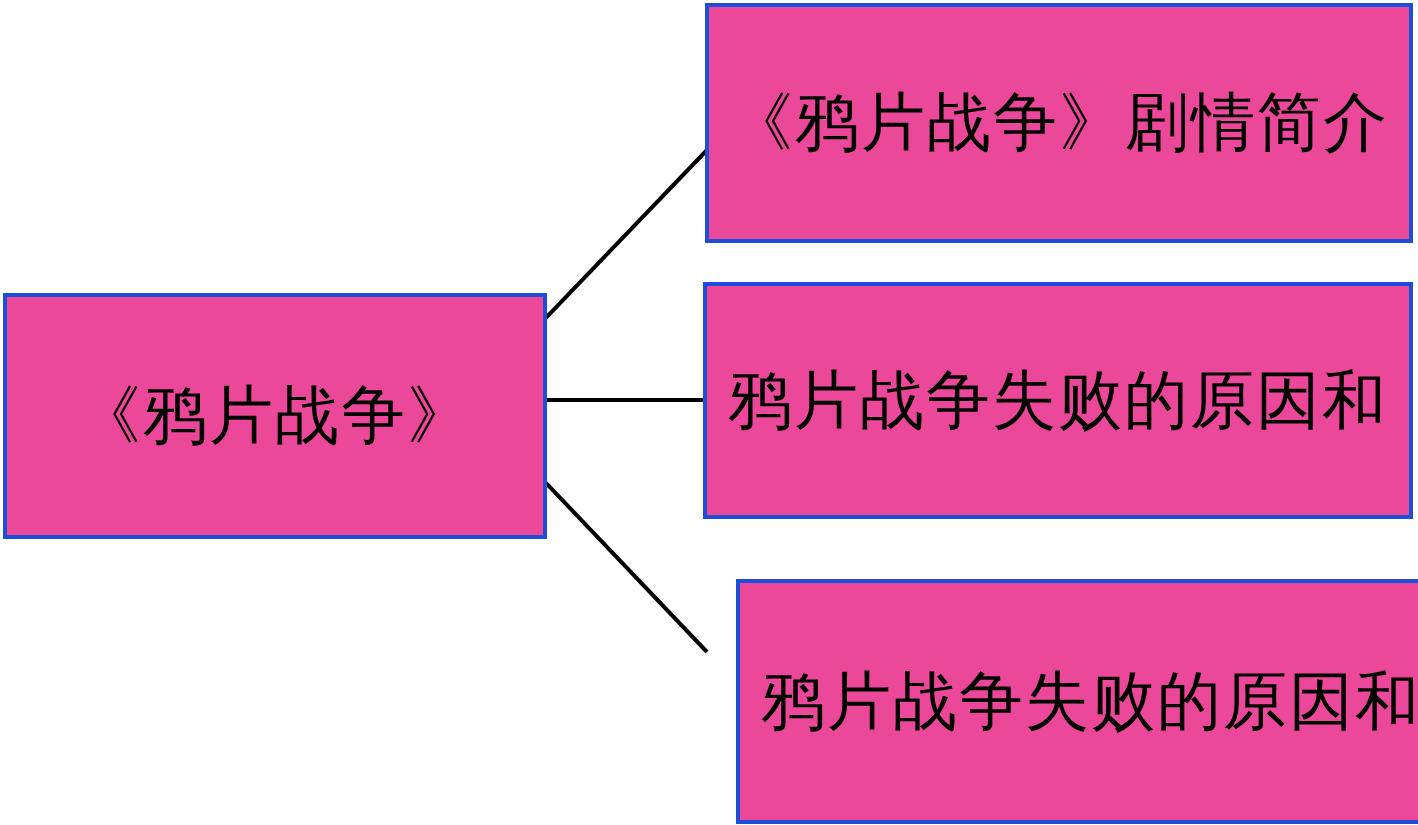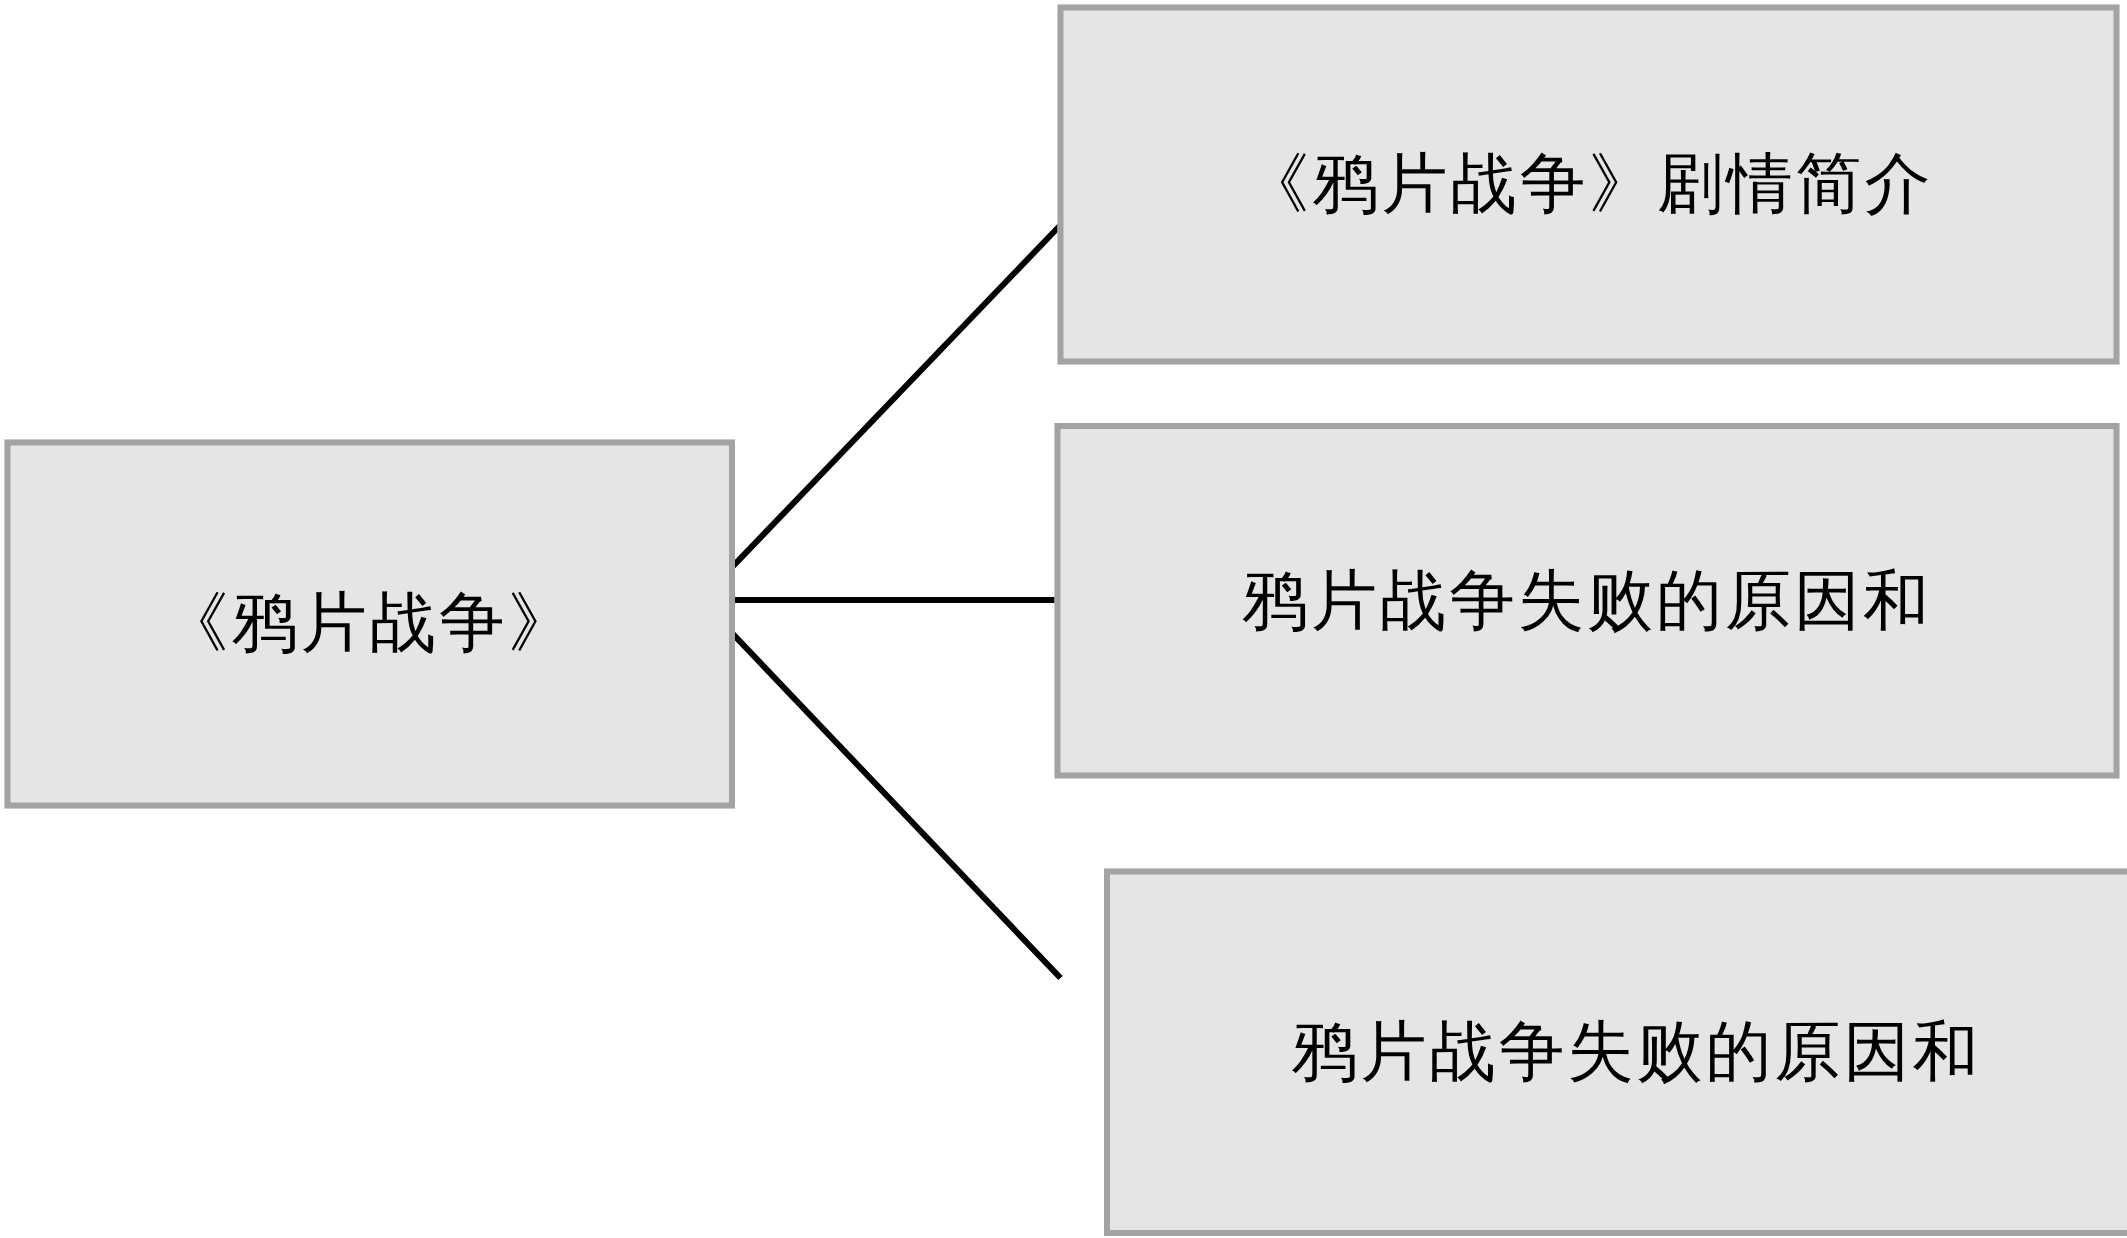--- a/index.html
+++ b/index.html
@@ -19,34 +19,34 @@
   .connectors {
     position: absolute;
     left: 0;
     top: 0;
     width: 1418px;
     height: 825px;
   }
   .node {
     position: absolute;
     box-sizing: border-box;
-    border: 4px solid #a3a3a3;
-    background: #e5e5e5;
+    border: 4px solid #1d4ed8;
+    background: #ec4899;
     display: flex;
     align-items: center;
     justify-content: center;
     text-align: center;
-    font-size: 44px;
+    font-size: 64px;
     letter-spacing: 2px;
     line-height: 1.3;
   }
   .node-root {
     left: 3px;
     top: 293px;
-    width: 487px;
+    width: 544px;
     height: 246px;
   }
   .node-child-1 {
     left: 705px;
     top: 3px;
     width: 708px;
     height: 240px;
   }
   .node-child-2 {
     left: 703px;

